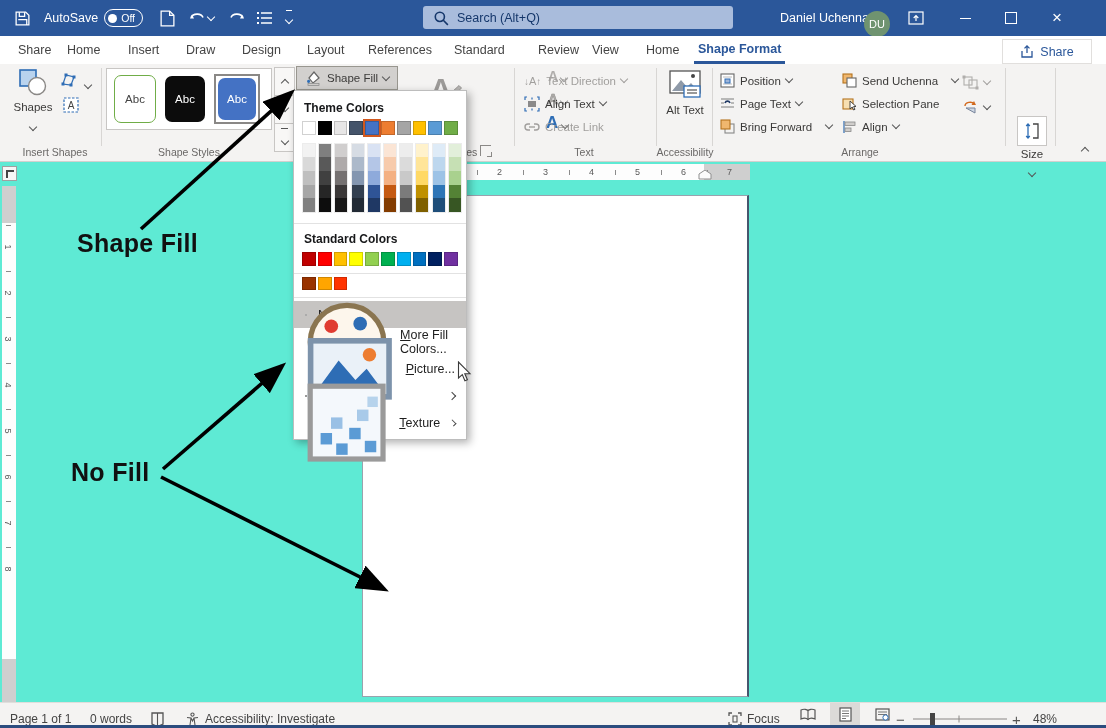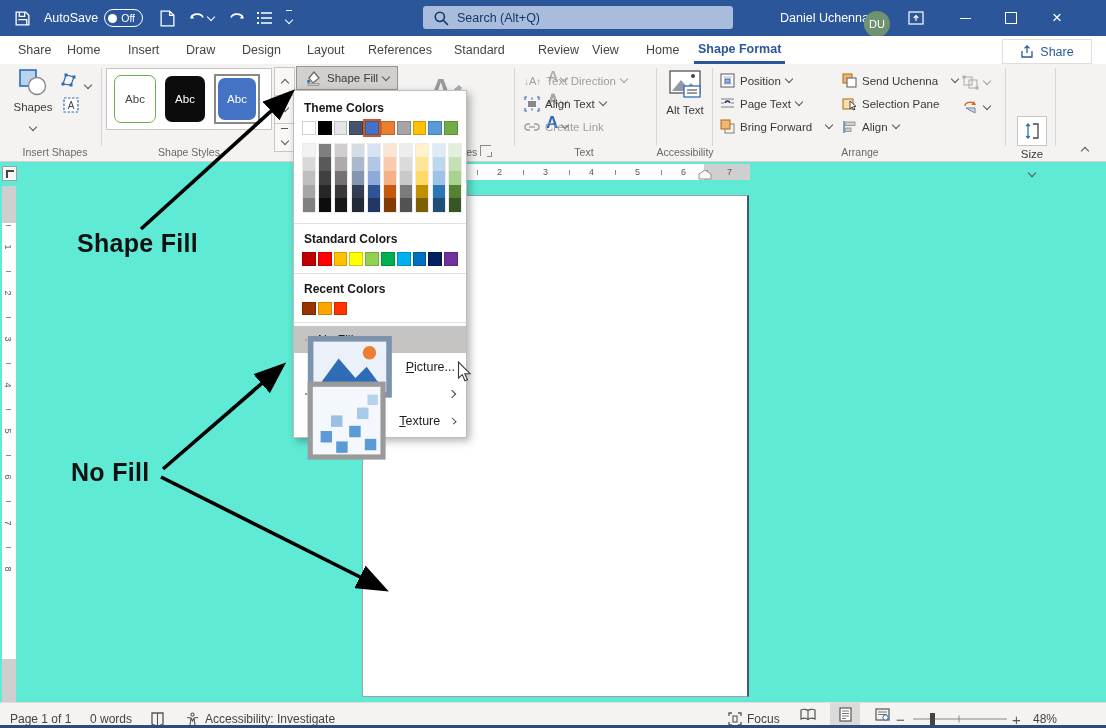--- a/index.html
+++ b/index.html
@@ -536,30 +536,39 @@
         <span class="sw" style="background: rgb(255, 192, 0);"></span>
         <span class="sw" style="background: rgb(255, 255, 0);"></span>
         <span class="sw" style="background: rgb(146, 208, 80);"></span>
         <span class="sw" style="background: rgb(0, 176, 80);"></span>
         <span class="sw" style="background: rgb(0, 176, 240);"></span>
         <span class="sw" style="background: rgb(0, 112, 192);"></span>
         <span class="sw" style="background: rgb(0, 32, 96);"></span>
         <span class="sw" style="background: rgb(112, 48, 160);"></span>
       </div>
     <div class="mdiv"></div>
-    <div class="mhead">Recent Colors</div>
     <div class="swrow" id="recent-row">
         <span class="sw" style="background: rgb(153, 51, 0);"></span>
         <span class="sw" style="background: rgb(255, 165, 0);"></span>
         <span class="sw" style="background: rgb(255, 51, 0);"></span>
       </div>
     <div class="mdiv"></div>
     <div class="mitem hl">
       <span class="micon" style="background:#fff;border:1px solid #ababab;box-sizing:border-box;"></span>
       <span><span class="u">N</span><span>o Fill</span></span>
+    </div>
+    <div class="mitem">
+      <svg class="micon" viewBox="0 0 16 16">
+          <path d="M8 1 a7 7 0 1 0 0 14 c2 0 1.2-2 2.6-2.6 C12 11.8 15 13 15 8 A7 7 0 0 0 8 1" fill="#fdf6ec" stroke="#8a7550" stroke-width="1"></path>
+          <circle cx="5" cy="5" r="1.3" fill="#e03c31"></circle>
+          <circle cx="10.5" cy="4.5" r="1.3" fill="#2e6db5"></circle>
+          <circle cx="4" cy="9.5" r="1.3" fill="#70AD47"></circle>
+          <circle cx="11.5" cy="9" r="1.3" fill="#ED7D31"></circle>
+        </svg>
+      <span><span class="u">M</span><span>ore Fill Colors...</span></span>
     </div>
     <div class="mitem">
       <svg class="micon" viewBox="0 0 16 16">
           <rect x="1" y="3" width="14" height="10" fill="#eaf1f8" stroke="#7d93ab" stroke-width="1"></rect>
           <path d="M2 12 L6 6.5 L9 10 L11 8 L14 12 Z" fill="#2e6db5"></path>
           <circle cx="11.5" cy="5.5" r="1.2" fill="#ED7D31"></circle>
         </svg>
       <span><span class="u">P</span><span>icture...</span></span>
     </div>
     <div class="mitem">

